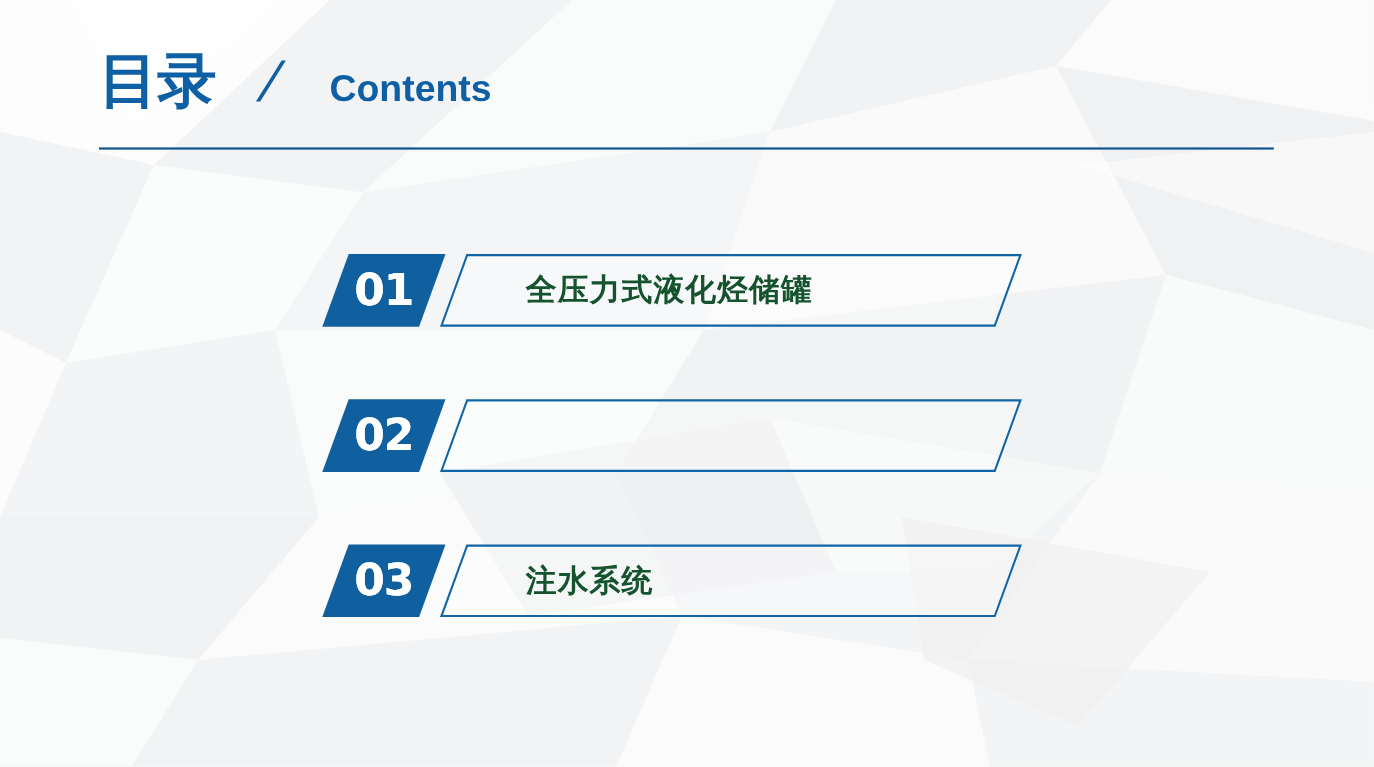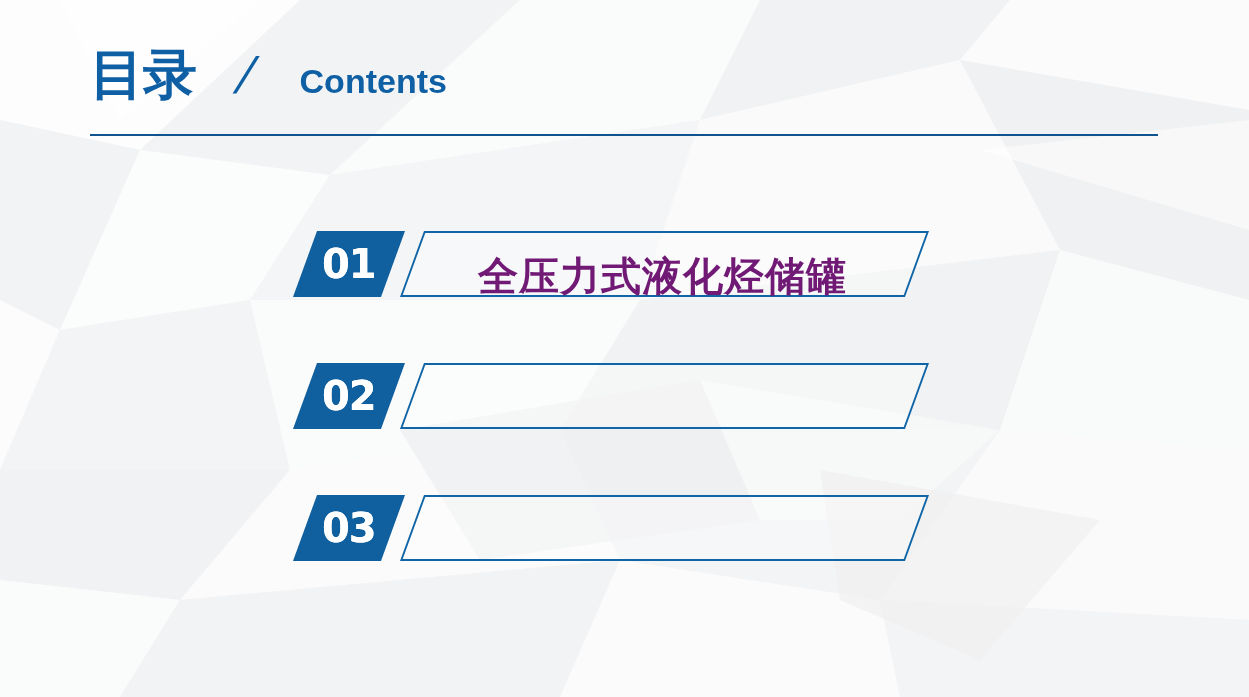--- a/index.html
+++ b/index.html
@@ -99,27 +99,27 @@
     border:2px solid #1065a6;
     background:rgba(255,255,255,0.30);
     transform:skewX(-20deg);
   }
   #row-0 .outline-shape { left:412px; width:505px; }
   #row-1 .outline-shape { left:412px; width:505px; }
   #row-2 .outline-shape { left:412px; width:505px; }
 
   .row-label {
     position:absolute;
-    left:478px; top:12px;
+    left:478px; top:0;
     height:66px;
     display:flex; align-items:center;
     font-family:"DejaVu Sans","Liberation Sans",sans-serif;
-    font-size:40px;
+    font-size:28px;
     font-weight:bold;
-    color:#701a75;
+    color:#14532d;
     letter-spacing:1px;
     white-space:nowrap;
   }
 </style>
 </head>
 <body>
 
 <svg id="slide-bg" viewBox="0 0 1249 697" preserveAspectRatio="none">
   <rect x="0" y="0" width="1249" height="697" fill="#f6f7f8"></rect>
   <polygon points="0,0 300,0 140,150 0,120" fill="#fdfdfd"></polygon>
@@ -173,13 +173,14 @@
     <span class="num-text">02</span>
   </div>
   <div class="outline-shape"></div>
 </div>
 
 <div class="row" id="row-2">
   <div class="num-badge">
     <span class="num-text">03</span>
   </div>
   <div class="outline-shape"></div>
+  <div class="row-label">注水系统</div>
 </div>
 
 </body></html>

